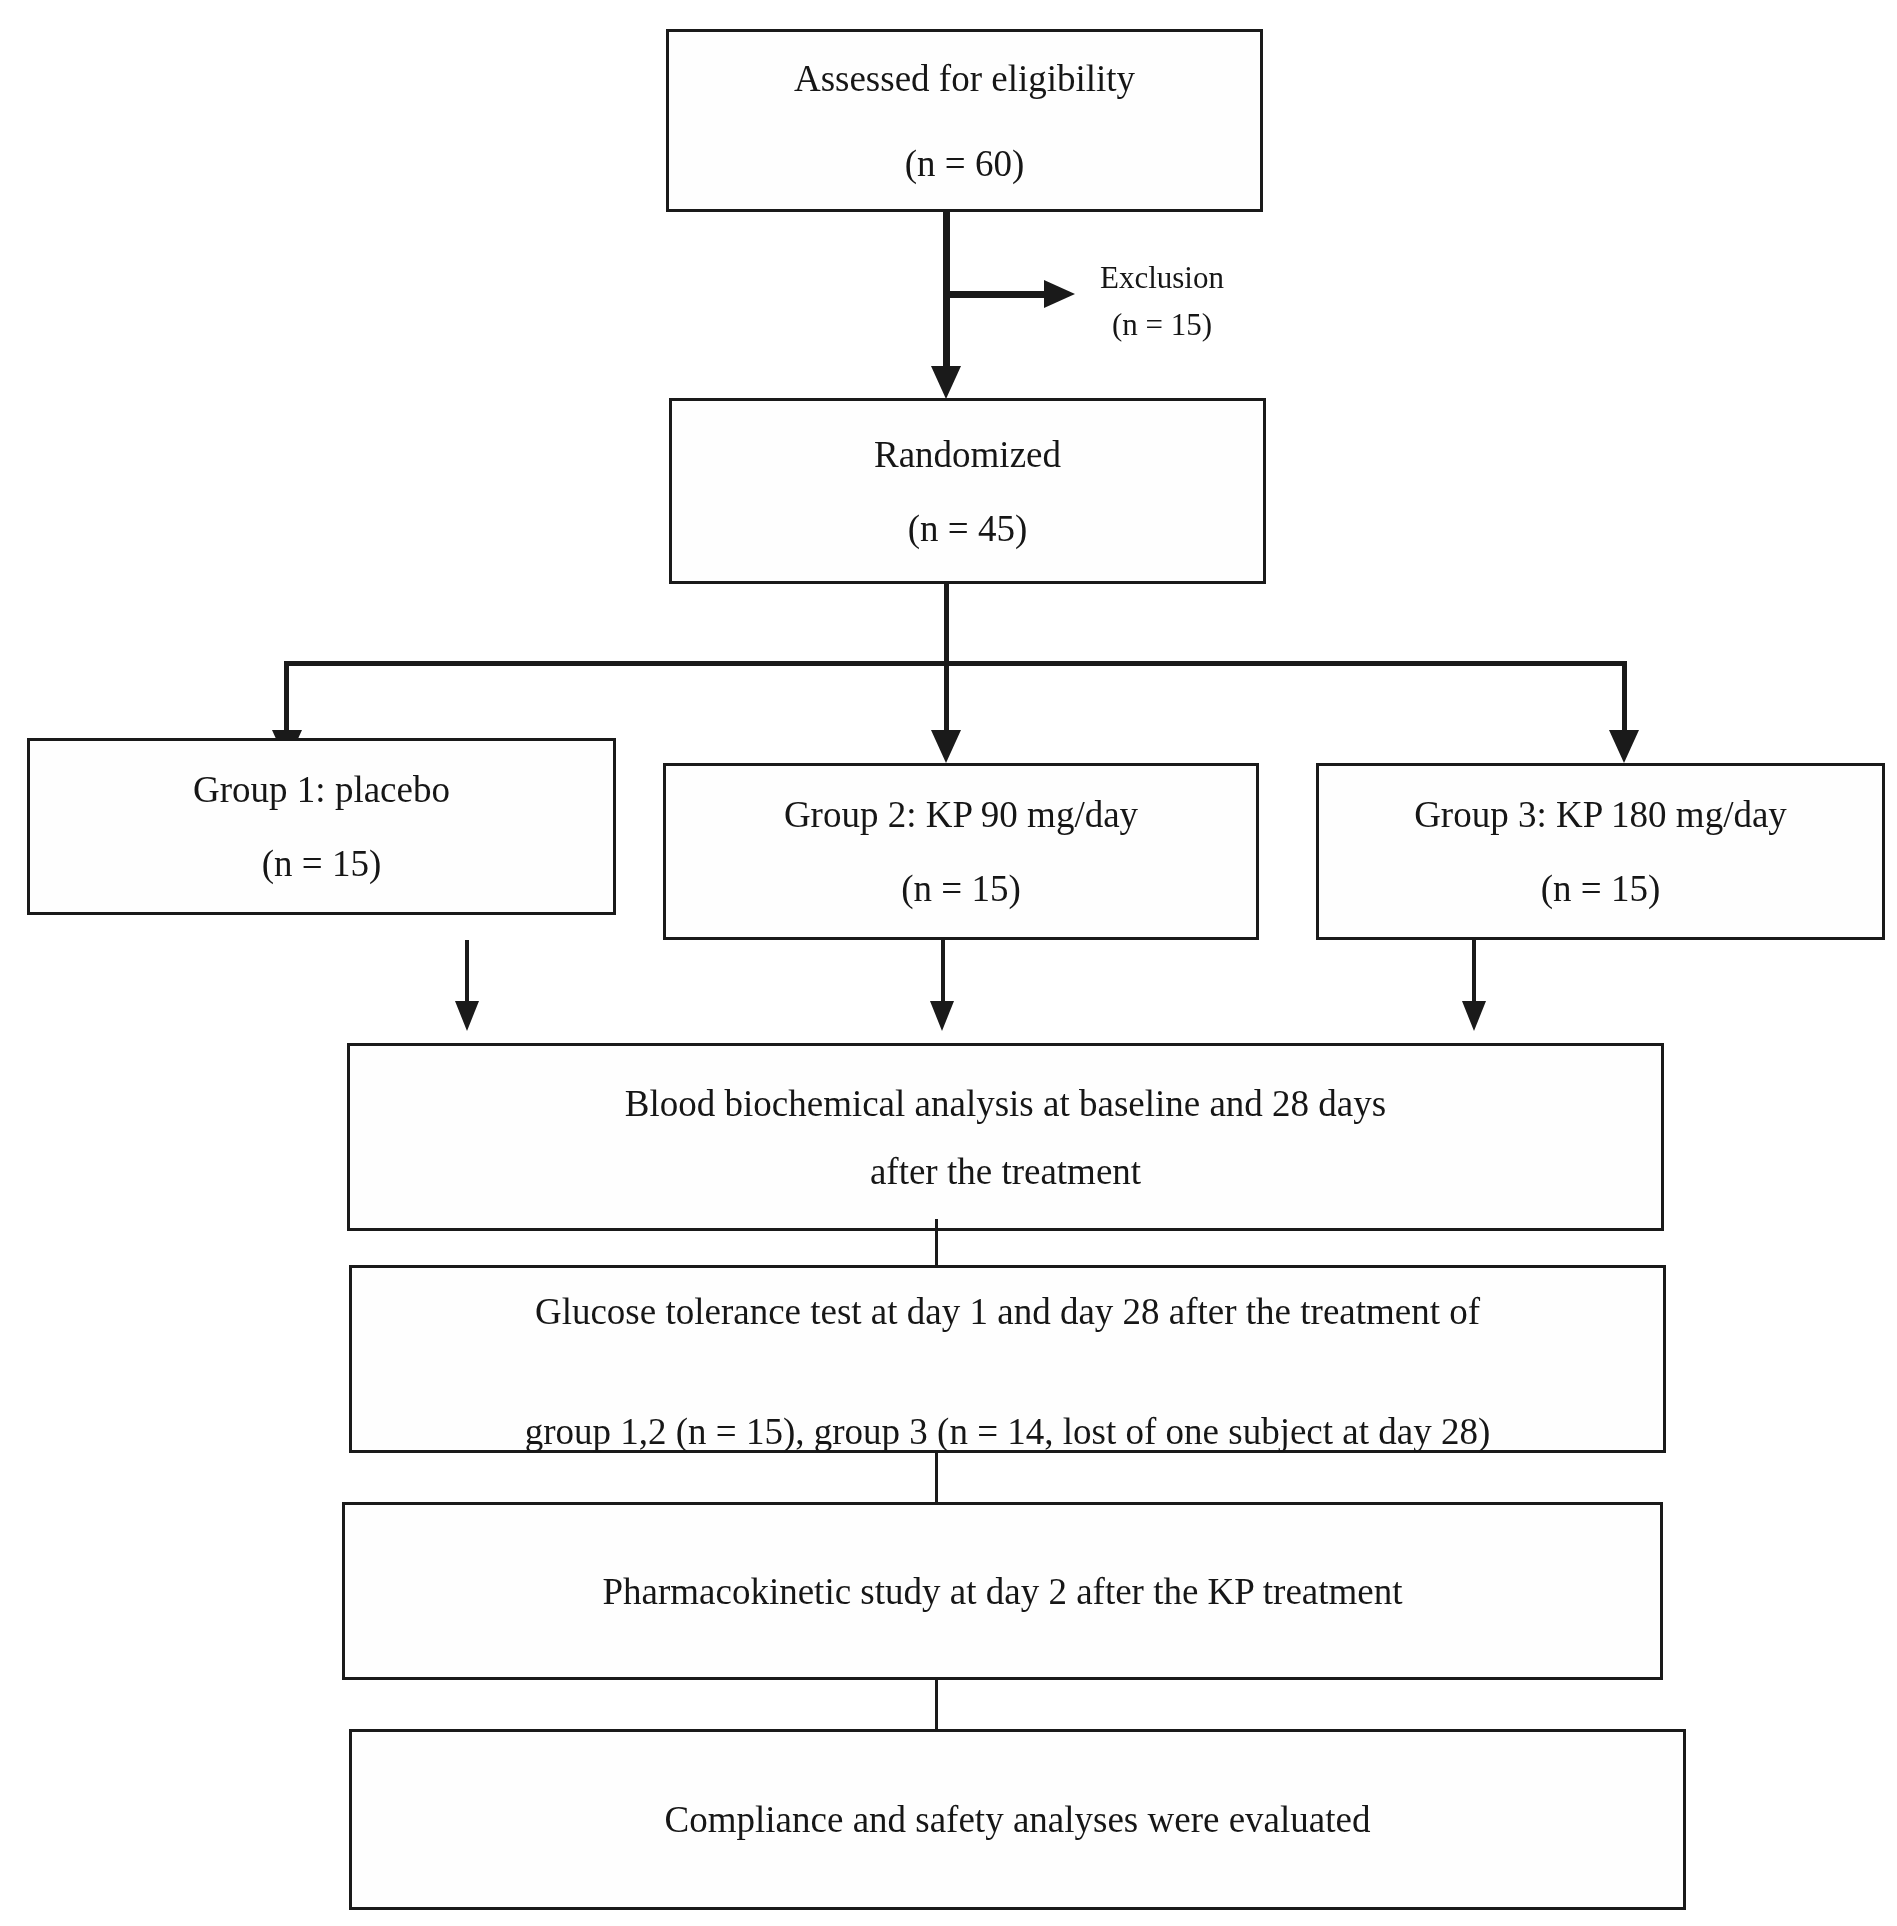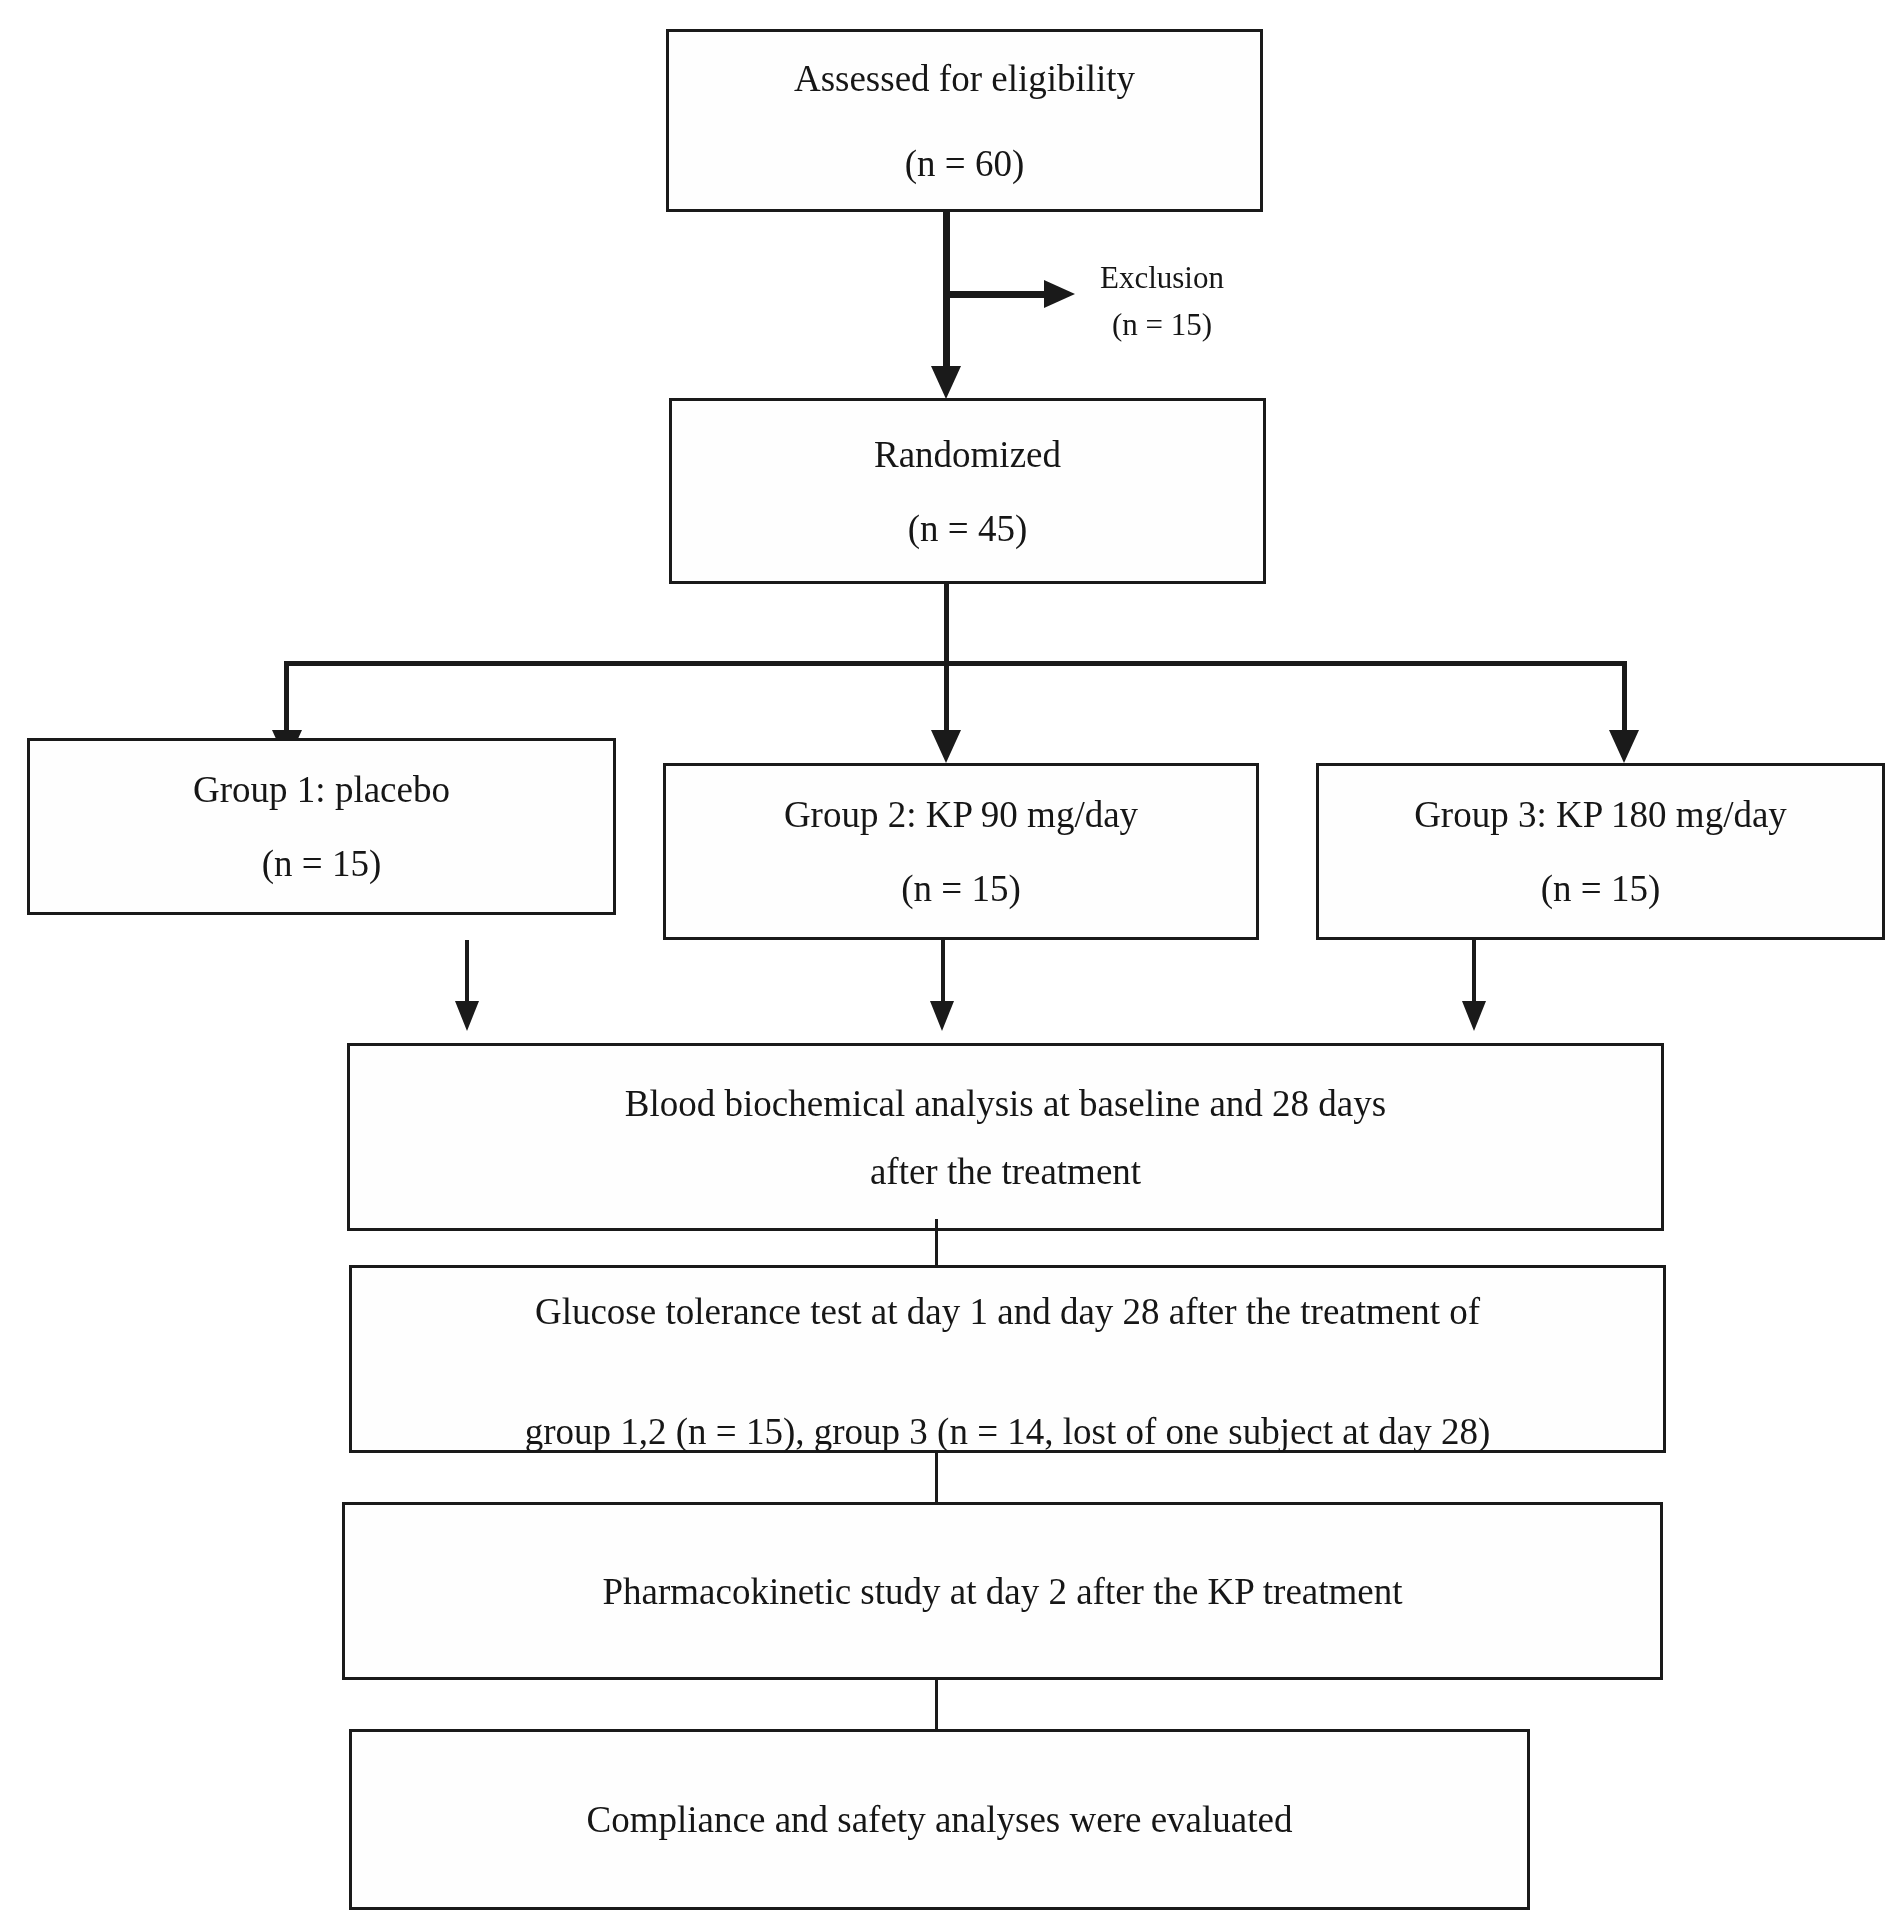--- a/index.html
+++ b/index.html
@@ -55,21 +55,21 @@
 
   
   #box-assessed   { left: 666px; top: 29px;   width: 597px;  height: 183px; gap: 48px; }
   #box-randomized { left: 669px; top: 398px;  width: 597px;  height: 186px; }
   #box-group1     { left: 27px;   top: 738px; width: 589px;  height: 177px; }
   #box-group2     { left: 663px; top: 763px; width: 596px;  height: 177px; }
   #box-group3     { left: 1316px; top: 763px; width: 569px;  height: 177px; }
   #box-blood      { left: 347px;  top: 1031px; width: 1317px; height: 188px; margin-top: 12px; }
   #box-glucose    { left: 349px;  top: 1265px; width: 1317px; height: 188px; }
   #box-pk         { left: 342px;  top: 1502px; width: 1321px; height: 178px; }
-  #box-compliance { left: 349px;  top: 1729px; width: 1181px; height: 181px; }
+  #box-compliance { left: 349px;  top: 1729px; width: 1337px; height: 181px; }
 
   
   #spine-a-b        { left: 943px; top: 211px;  width: 6.5px;   height: 156px; }
   #head-a-b         { left: 931px; top: 366px; }
   #excl-line        { left: 946px; top: 291px;  width: 98px;  height: 6.5px; }
   #head-excl        { left: 1044px; top: 280px; }
   #label-exclusion  { left: 1064px; top: 262px;  width: 196px; }
   #stem-b-dist      { left: 944px; top: 584px;  width: 4.6px;    height: 80px; }
   #dist-line        { left: 284px;  top: 661px; width: 1343px; height: 4.6px; }
   #drop-left        { left: 284px;  top: 661px; width: 5.2px;    height: 70px; }

